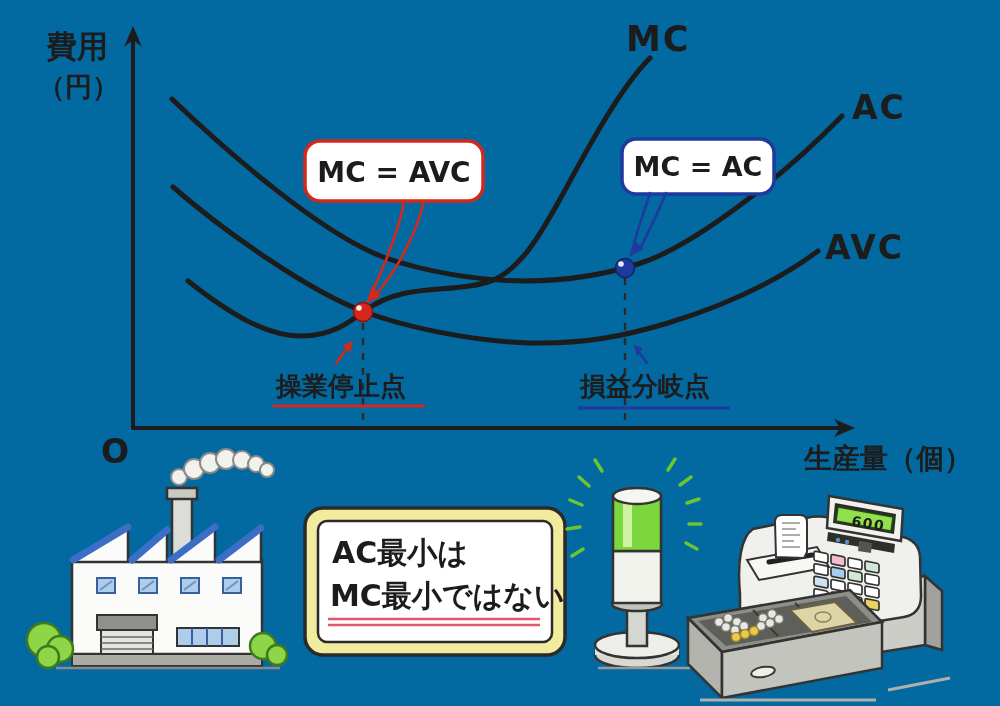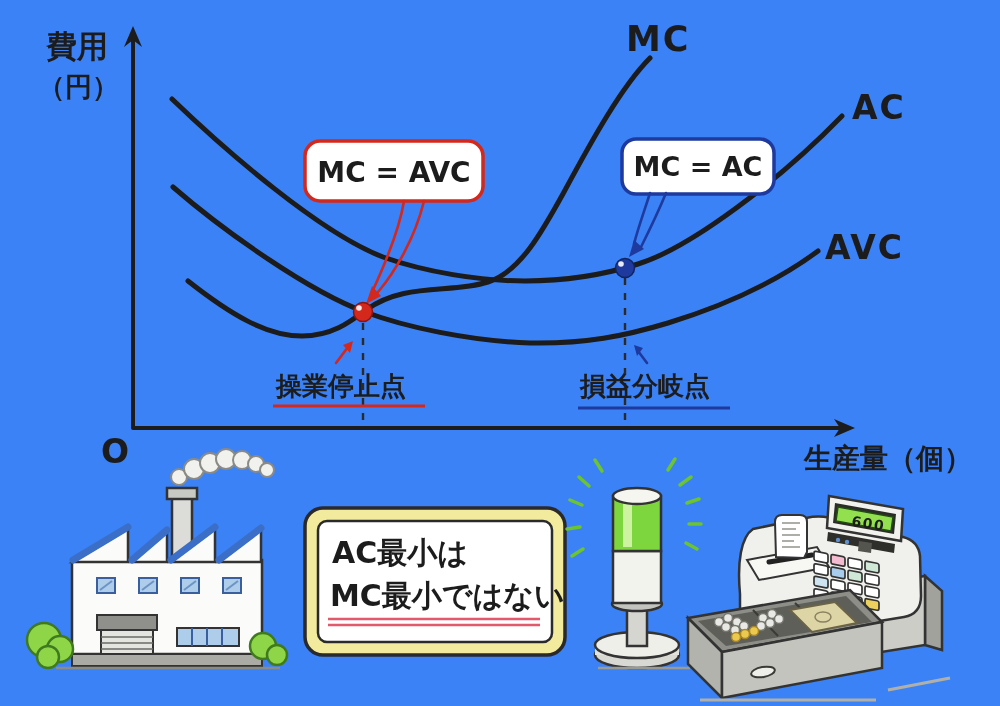--- a/index.html
+++ b/index.html
@@ -1,16 +1,16 @@
 <!DOCTYPE html>
 <html><head>
 <meta charset="utf-8">
 <style>
   html,body{margin:0;padding:0;background:#ffffff;width:1000px;height:706px;overflow:hidden;}
-  .stage{position:relative;width:1000px;height:706px;background:#3b82f6;}
+  .stage{position:relative;width:1000px;height:706px;background:#0369a1;}
   svg{position:absolute;left:0;top:0;}
   text{font-family:"DejaVu Sans",sans-serif;fill:#1c1c1c;}
   .jp{font-weight:600;}
   .latin{font-weight:700;letter-spacing:2px;}
   .curve{fill:none;stroke:#1c1c1c;stroke-width:5;stroke-linecap:round;}
   .axis{fill:none;stroke:#1c1c1c;stroke-width:4;stroke-linejoin:round;stroke-linecap:round;}
   .dash{fill:none;stroke:#2a2a2a;stroke-width:2.4;stroke-dasharray:7 8;}
   .red-ink{stroke:#d4281c;}
   .blue-ink{stroke:#1e3a9e;}
   .bubble{fill:#ffffff;stroke-width:3.5;}

